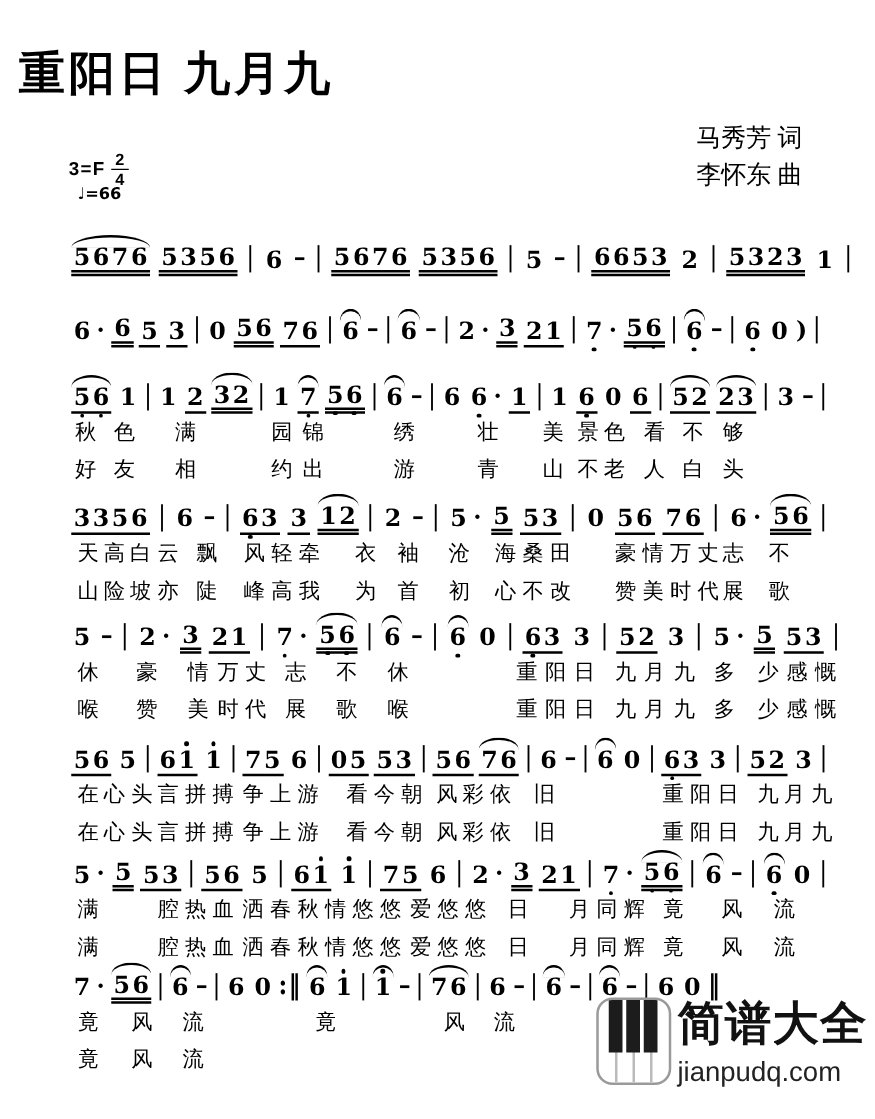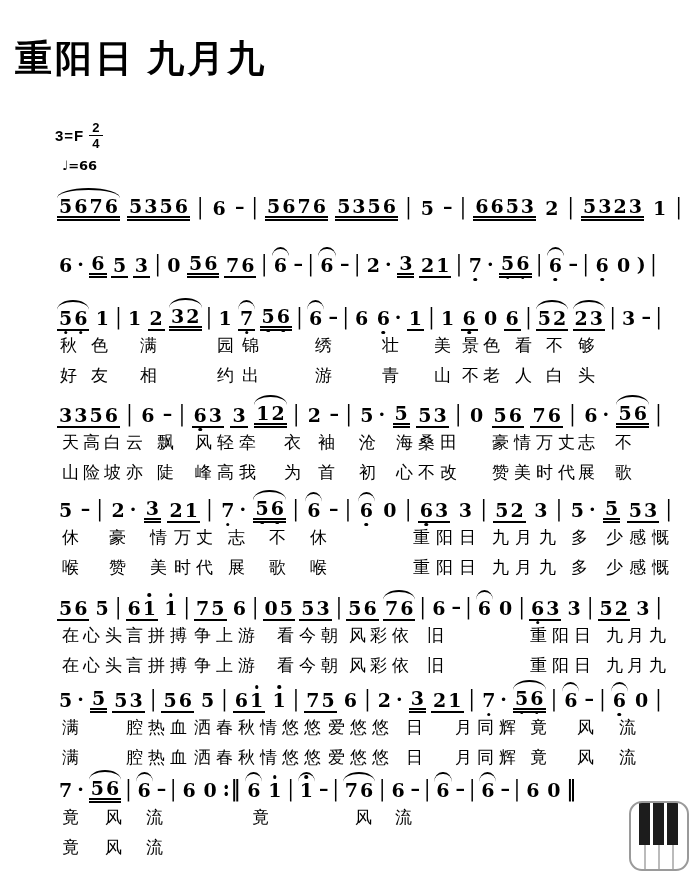--- a/index.html
+++ b/index.html
@@ -12,21 +12,21 @@
 
   .credits{position:absolute;top:97px;right:58px;text-align:left;
            font:20px "Liberation Serif",serif;line-height:29px;}
 
   .keysig{position:absolute;top:121px;left:55px;display:flex;align-items:center;
           font:15px "Liberation Sans",sans-serif;}
   .keysig .key{font-weight:bold;letter-spacing:1px;}
   .fraction{display:inline-block;text-align:center;margin-left:5px;font-size:13px;line-height:13px;font-weight:bold;}
   .fraction .top{display:block;border-bottom:1.5px solid #000;padding:0 3px 1px;}
   .fraction .bot{display:block;padding-top:1px;}
-  .tempo{position:absolute;top:158px;left:62px;font:13px "DejaVu Sans",sans-serif;font-weight:bold;}
+  .tempo{position:absolute;top:148px;left:62px;font:13px "DejaVu Sans",sans-serif;font-weight:bold;}
 
   .score{position:absolute;top:0;left:0;width:100%;height:100%;}
   .notes-row{position:absolute;left:57px;display:flex;justify-content:space-between;
              align-items:flex-end;font:bold 19px "DejaVu Serif",serif;height:28px;}
   .grp{display:inline-flex;align-items:flex-end;position:relative;padding:0 1px 3px;}
   .grp.u1{border-bottom:2px solid #000;padding-bottom:1px;}
   .grp.u2{border-bottom:5px double #000;padding-bottom:0;}
   .grp.arc::before{content:'';position:absolute;top:-9px;left:0;right:0;height:8px;
         border-top:2px solid #000;border-radius:50% 50% 0 0/100% 100% 0 0;}
   .n{position:relative;padding:0 1px;line-height:19px;}
@@ -52,20 +52,24 @@
   .logo-brand{font:bold 37px "Liberation Sans",sans-serif;color:#111;letter-spacing:1px;}
   .logo-site{font:22px "Liberation Sans",sans-serif;color:#222;margin-top:1px;}
 </style>
 </head>
 <body>
 
 <div class="page">
 
   <div class="title">重阳日 九月九</div>
 
+  <div class="credits">
+    <div>马秀芳 词</div>
+    <div>李怀东 曲</div>
+  </div>
 
   <div class="keysig">
     <span class="key">3=F</span>
     <span class="fraction">
       <span class="top">2</span>
       <span class="bot">4</span>
     </span>
   </div>
 
   <div class="tempo">♩=66</div>
@@ -836,15 +840,19 @@
 
   <div class="logo">
     <div class="logo-icon">
       <div class="wk" style="left:13px"></div>
         <div class="wk" style="left:27px"></div>
         <div class="wk" style="left:41px"></div>
       <div class="bk" style="left:8px"></div>
         <div class="bk" style="left:22px"></div>
         <div class="bk" style="left:36px"></div>
     </div>
+    <div class="logo-txt">
+      <span class="logo-brand">简谱大全</span>
+      <span class="logo-site">jianpudq.com</span>
+    </div>
   </div>
 
 </div>
 
 </body></html>

